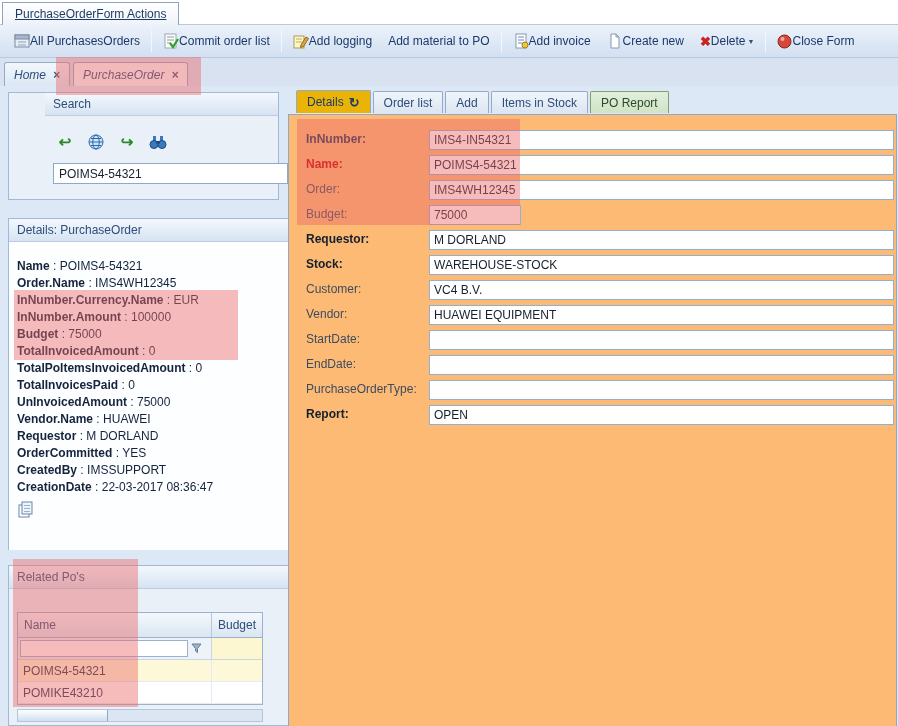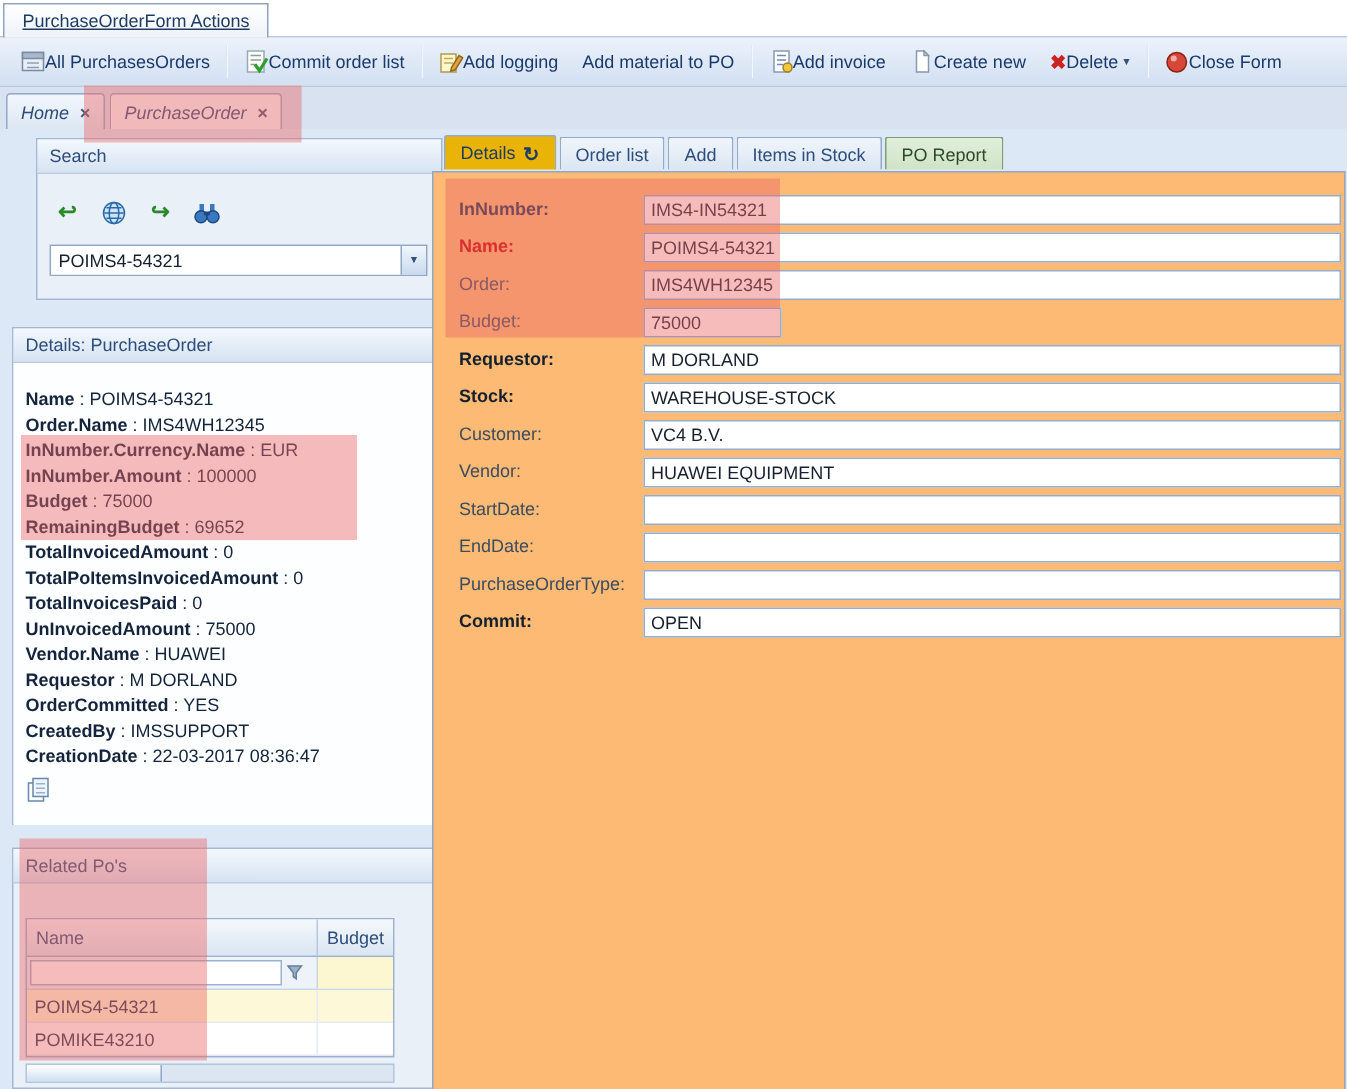--- a/index.html
+++ b/index.html
@@ -35,21 +35,21 @@
 
   
   .content { position:absolute; left:0; top:86px; width:898px; height:640px; background:#dce8f5; }
 
   
   .panel { position:absolute; border:1px solid #a3b8d4; background:#e9f0f8; }
   .panel-h { height:23px; display:flex; align-items:center; padding:0 8px; color:#2d4d7a;
              background:linear-gradient(#f3f8fd,#d6e3f2); border-bottom:1px solid #bccde2; }
 
   
-  .p-search { left:24px; top:6px; width:271px; height:108px; }
+  .p-search { left:8px; top:6px; width:271px; height:108px;padding-left:36px; }
   .s-icons { display:flex; align-items:center; gap:7px; padding:14px 0 0 8px; height:37px; }
   .icon-btn { width:24px; height:23px; display:flex; align-items:center; justify-content:center; }
   .green-arrow { color:#2a8a2a; font-weight:bold; font-size:15px; line-height:15px; }
   .combo { display:flex; width:252px; height:21px; margin:10px 0 0 8px;
            border:1px solid #8fa8c8; background:#ffffff; }
   .combo input { flex:1; border:none; outline:none; padding:0 5px; font:12px "Liberation Sans", sans-serif; color:#16202e; }
   .combo-btn { width:17px; display:flex; align-items:center; justify-content:center;
                border-left:1px solid #8fa8c8; background:linear-gradient(#f0f6fc,#c9daee);
                font-size:7px; color:#33517a; }
 
@@ -239,21 +239,20 @@
     <div class="panel p-details">
       <div class="panel-h">
         <span>Details: PurchaseOrder</span>
       </div>
       <div class="d-body">
         <div class="d-line"><b>Name</b><span> : </span><span>POIMS4-54321</span></div>
         <div class="d-line"><b>Order.Name</b><span> : </span><span>IMS4WH12345</span></div>
         <div class="d-line"><b>InNumber.Currency.Name</b><span> : </span><span>EUR</span></div>
         <div class="d-line"><b>InNumber.Amount</b><span> : </span><span>100000</span></div>
         <div class="d-line"><b>Budget</b><span> : </span><span>75000</span></div>
-        <div class="d-line"><b>RemainingBudget</b><span> : </span><span>69652</span></div>
         <div class="d-line"><b>TotalInvoicedAmount</b><span> : </span><span>0</span></div>
         <div class="d-line"><b>TotalPoItemsInvoicedAmount</b><span> : </span><span>0</span></div>
         <div class="d-line"><b>TotalInvoicesPaid</b><span> : </span><span>0</span></div>
         <div class="d-line"><b>UnInvoicedAmount</b><span> : </span><span>75000</span></div>
         <div class="d-line"><b>Vendor.Name</b><span> : </span><span>HUAWEI</span></div>
         <div class="d-line"><b>Requestor</b><span> : </span><span>M DORLAND</span></div>
         <div class="d-line"><b>OrderCommitted</b><span> : </span><span>YES</span></div>
         <div class="d-line"><b>CreatedBy</b><span> : </span><span>IMSSUPPORT</span></div>
         <div class="d-line"><b>CreationDate</b><span> : </span><span>22-03-2017 08:36:47</span></div>
         <span class="copy-btn">
@@ -366,21 +365,21 @@
         </div>
       <div class="frow" style="top:240px">
           <span class="lbl">EndDate:</span>
           <input class="fin" value="" style="">
         </div>
       <div class="frow" style="top:265px">
           <span class="lbl">PurchaseOrderType:</span>
           <input class="fin" value="" style="">
         </div>
       <div class="frow" style="top:290px">
-          <span class="lbl bold">Commit:</span>
+          <span class="lbl bold">Report:</span>
           <input class="fin" value="OPEN" style="">
         </div>
     </div>
 
   </div>
 
   <div class="hl hl-tab"></div>
   <div class="hl hl-form"></div>
   <div class="hl hl-details"></div>
   <div class="hl hl-related"></div>

